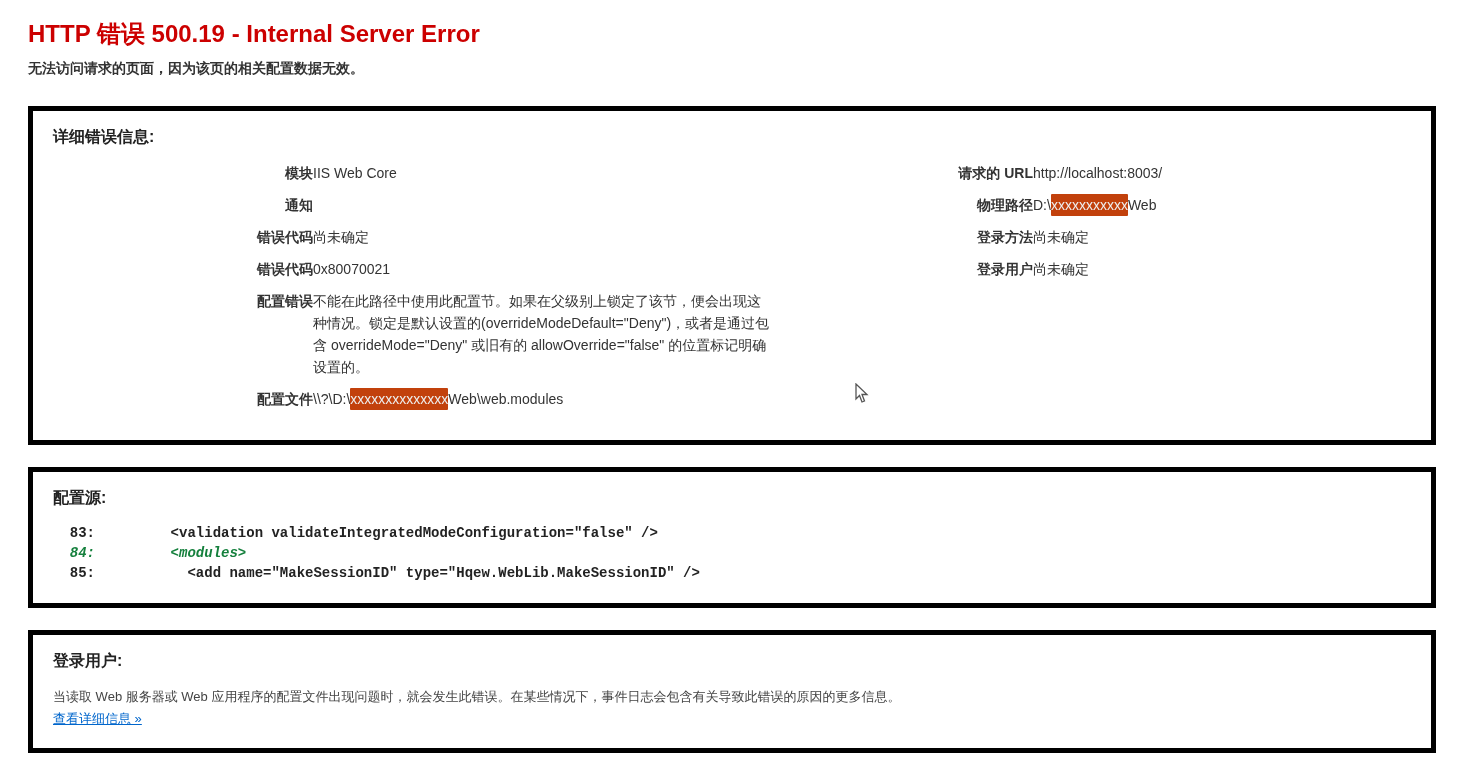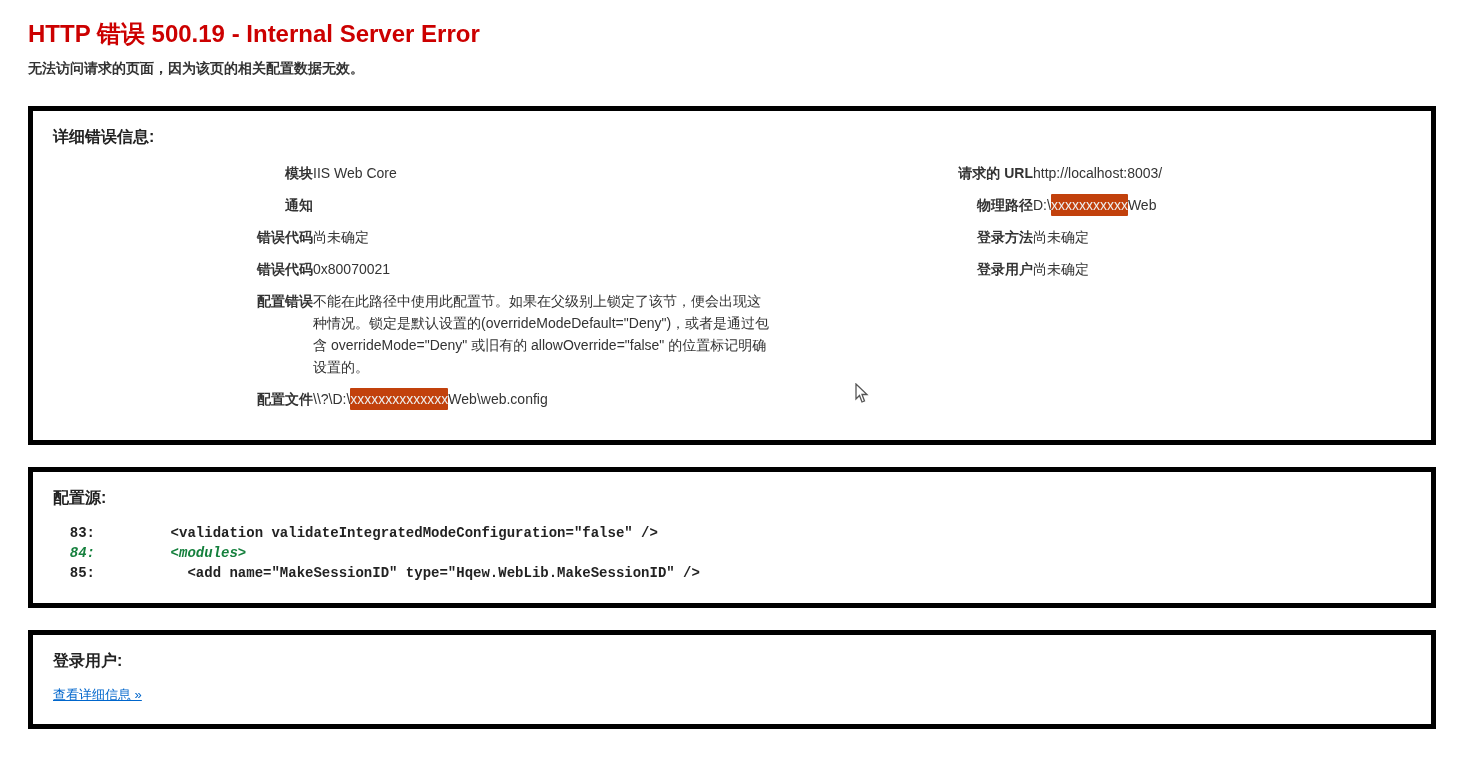--- a/index.html
+++ b/index.html
@@ -53,21 +53,21 @@
           <div class="kv-label">错误代码</div>
           <div class="kv-value">0x80070021</div>
         </div>
         <div class="kv-row">
           <div class="kv-label">配置错误</div>
           <div class="kv-value" style="max-width:460px;">不能在此路径中使用此配置节。如果在父级别上锁定了该节，便会出现这种情况。锁定是默认设置的(overrideModeDefault="Deny")，或者是通过包含 overrideMode="Deny" 或旧有的 allowOverride="false" 的位置标记明确设置的。</div>
         </div>
         <div class="kv-row">
           <div class="kv-label">配置文件</div>
           <div class="kv-value">
-            <span>\\?\D:\</span><span class="redact">xxxxxxxxxxxxxx</span><span>Web\web.config</span>
+            <span>\\?\D:\</span><span class="redact">xxxxxxxxxxxxxx</span><span>Web\web.modules</span>
           </div>
         </div>
       </div>
 
       <div class="col-right">
         <div class="kv-row">
           <div class="kv-label">请求的 URL</div>
           <div class="kv-value">http://localhost:8003/</div>
         </div>
         <div class="kv-row">
@@ -94,16 +94,17 @@
     </span>
   </div>
 
   <div class="panel config-source">
     <div class="panel-title">配置源:</div>
     <pre id="src-pre"><div class="src-line">  83:         &lt;validation validateIntegratedModeConfiguration="false" /&gt;</div><div class="src-line err">  84:         &lt;modules&gt;</div><div class="src-line">  85:           &lt;add name="MakeSessionID" type="Hqew.WebLib.MakeSessionID" /&gt;</div></pre>
   </div>
 
   <div class="panel">
     <div class="panel-title">登录用户:</div>
+    <div class="more-text">当读取 Web 服务器或 Web 应用程序的配置文件出现问题时，就会发生此错误。在某些情况下，事件日志会包含有关导致此错误的原因的更多信息。</div>
     <a href="#" class="more-link">查看详细信息 »</a>
   </div>
 
 </div>
 
 </body></html>

